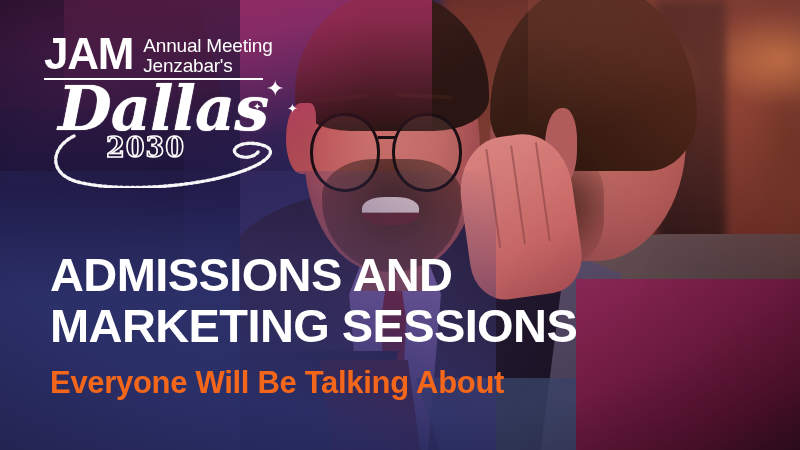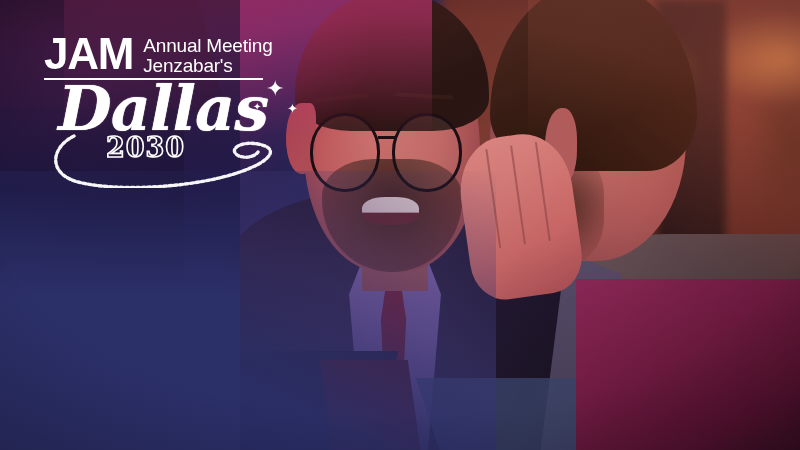--- a/index.html
+++ b/index.html
@@ -331,14 +331,21 @@
         <path d="M30 34 C6 46 4 72 34 80 C72 90 150 86 196 70 C228 59 236 46 214 42" fill="none" stroke="#ffffff" stroke-width="1" stroke-linecap="round" opacity=".55"></path>
       </svg>
       <div class="dallas">Dallas</div>
       <div class="yr2026">2030</div>
       <span class="spark s1">✦</span>
       <span class="spark s2">✦</span>
       <span class="spark s3">✦</span>
     </div>
   </div>
 
+  <div class="copy">
+    <div class="hl">
+      <span class="l1">ADMISSIONS AND</span>
+      <span class="l2">MARKETING SESSIONS</span>
+    </div>
+    <div class="sub">Everyone Will Be Talking About</div>
+  </div>
 
 </div>
 
 </body></html>

